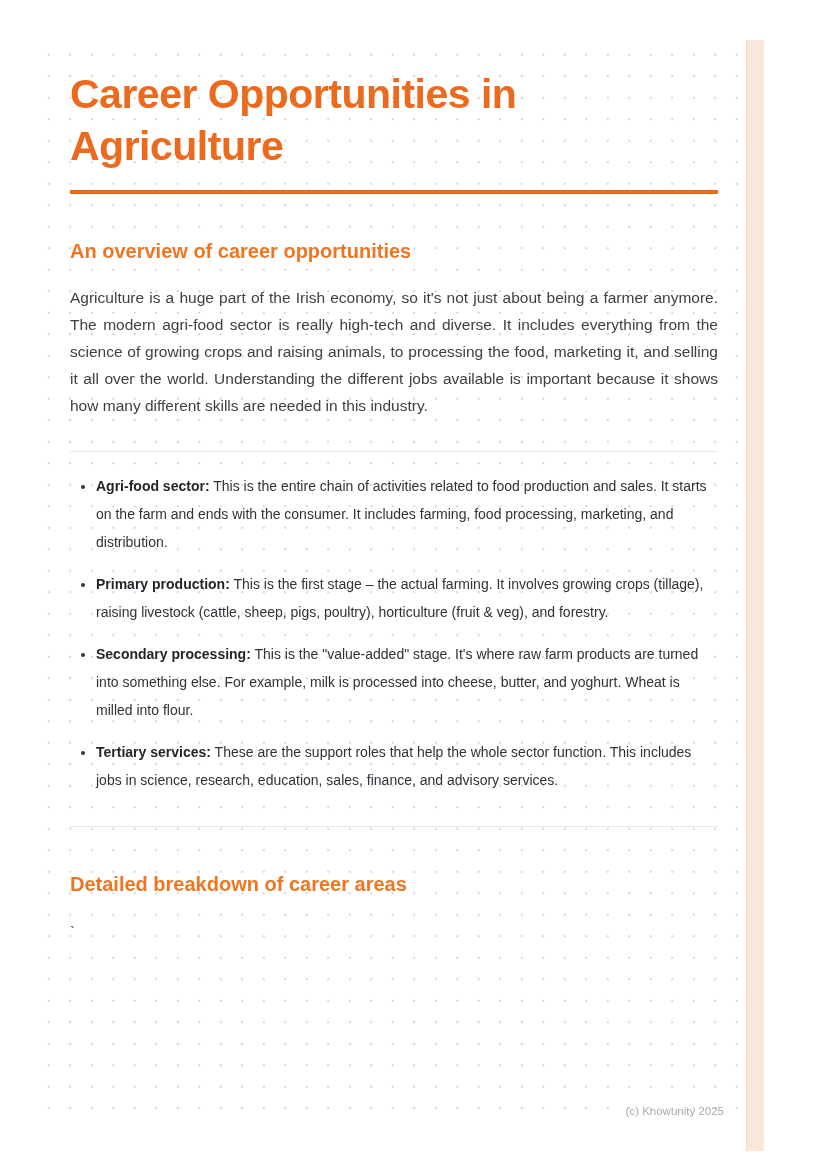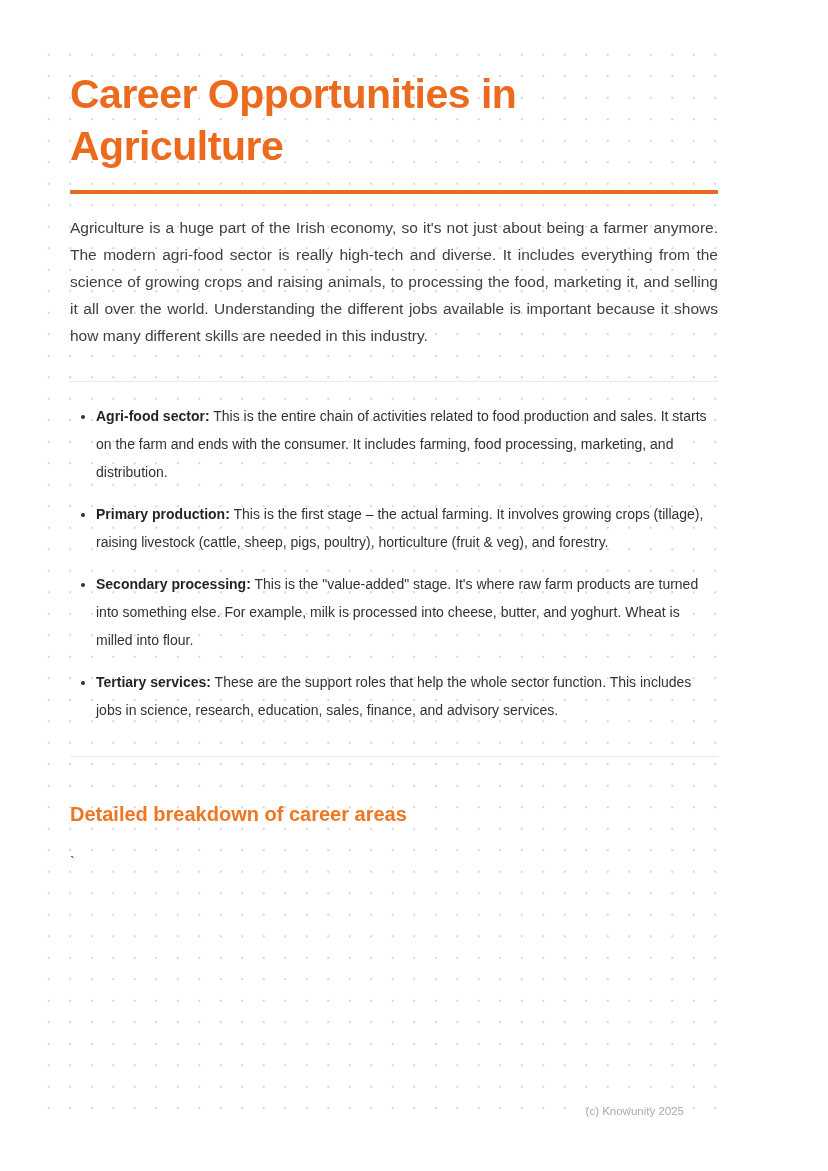--- a/index.html
+++ b/index.html
@@ -4,20 +4,21 @@
 <style>
   html, body { margin: 0; padding: 0; background: #ffffff; }
   .page {
     position: relative;
     width: 724px;
     height: 1171px;
     background: #ffffff;
     overflow: hidden;
     font-family: "Liberation Sans", sans-serif;
     color: #2f3237;
+    padding-left: 40px;
   }
   .dot-grid {
     position: absolute;
     left: 38px;
     top: 44px;
     width: 756px;
     height: 1084px;
     background-image: radial-gradient(#d2d4d9 1.2px, transparent 1.3px);
     background-size: 21.5px 21.5px;
     pointer-events: none;
@@ -101,20 +102,21 @@
 <div class="page">
 
   <div class="dot-grid"></div>
   <div class="margin-stripe"></div>
 
   <div class="content">
 
     <h1 class="doc-title">Career Opportunities in Agriculture</h1>
     <div class="title-rule"></div>
 
+    <h2 class="section-heading">An overview of career opportunities</h2>
     <p class="body-text">Agriculture is a huge part of the Irish economy, so it's not just about being a farmer anymore. The modern agri-food sector is really high-tech and diverse. It includes everything from the science of growing crops and raising animals, to processing the food, marketing it, and selling it all over the world. Understanding the different jobs available is important because it shows how many different skills are needed in this industry.</p>
 
     <hr class="divider">
 
 
     <ul class="terms-list">
       <li>
         <span class="term">Agri-food sector:</span>
         <span>This is the entire chain of activities related to food production and sales. It starts on the farm and ends with the consumer. It includes farming, food processing, marketing, and distribution.</span>
       </li>

